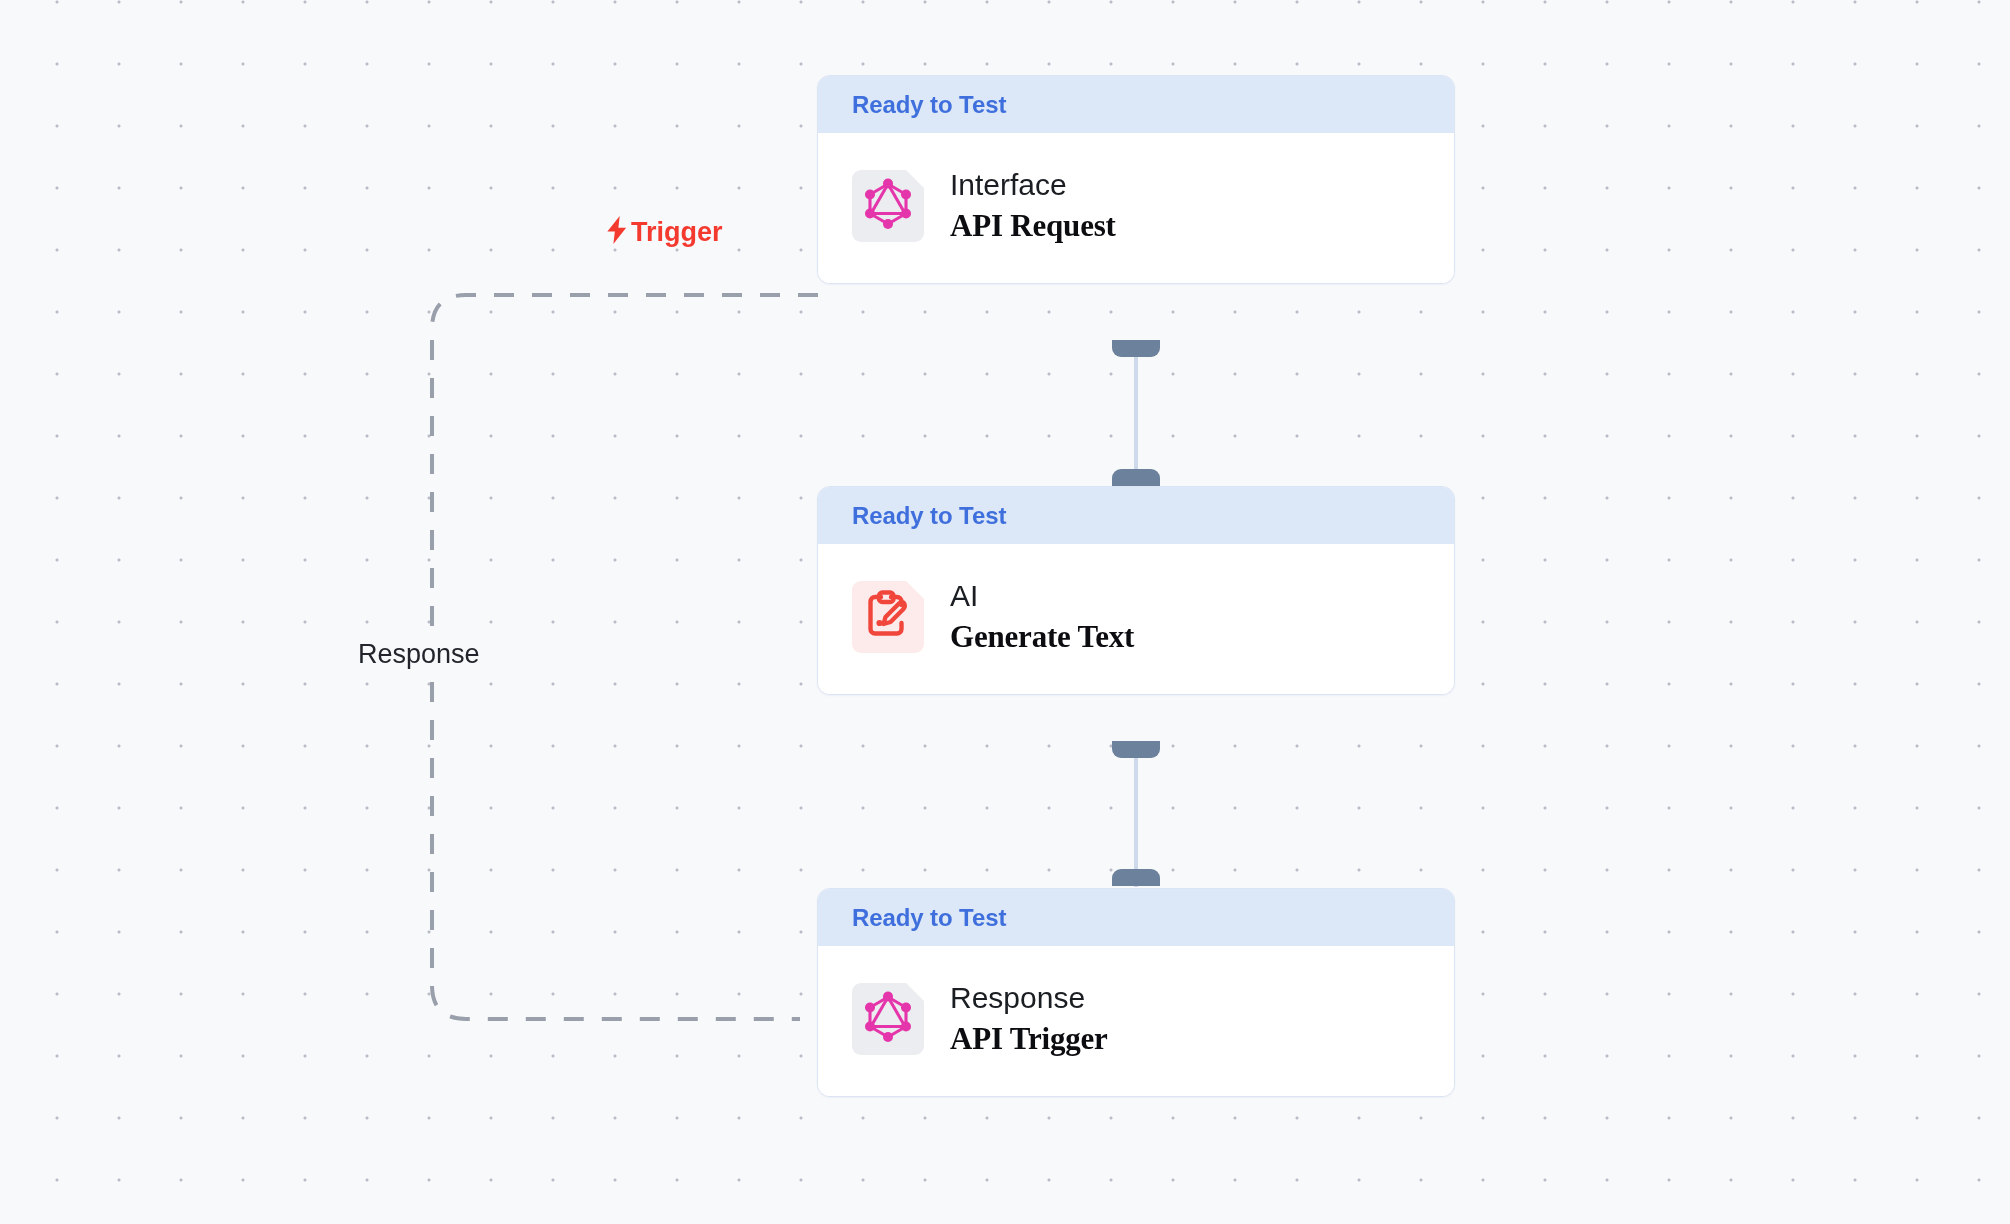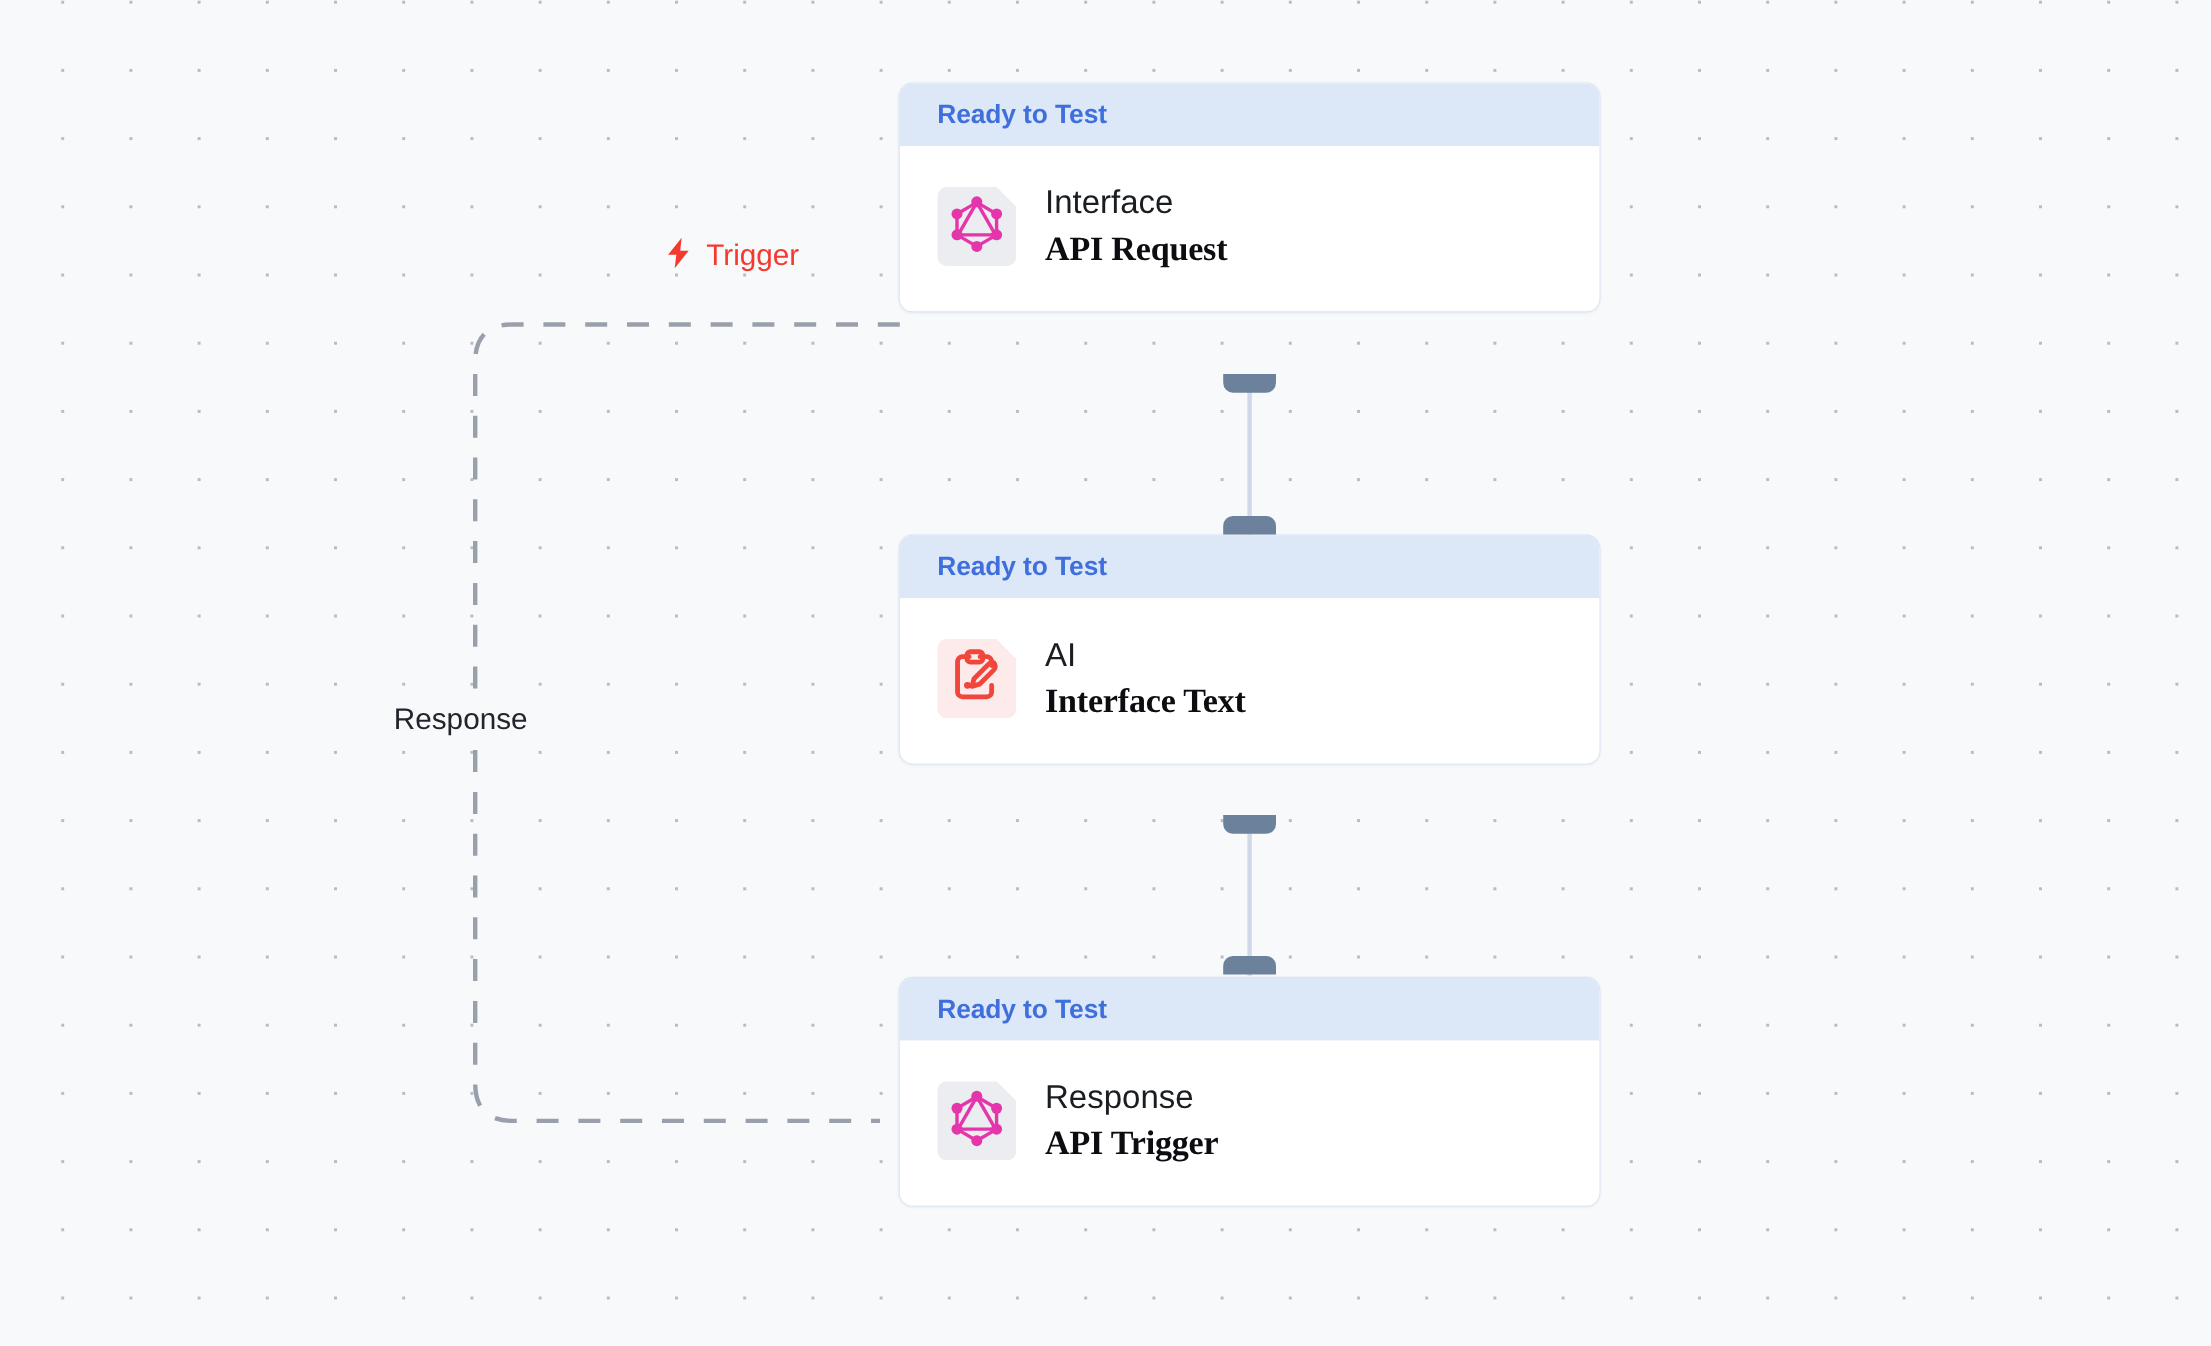--- a/index.html
+++ b/index.html
@@ -110,23 +110,23 @@
   
   .edge-label {
     position: absolute;
     z-index: 5;
     white-space: nowrap;
     line-height: 1;
   }
   .label-trigger {
     display: flex;
     align-items: center;
-    gap: 12px;
+    gap: 1px;
     font-size: 27px;
-    font-weight: 400;
+    font-weight: 700;
     color: #f4392f;
   }
   .label-trigger .bolt-icon { display: block; }
   .label-response {
     font-size: 27px;
     font-weight: 400;
     color: #22262c;
     background: #f8f9fb;
     padding: 6px 9px;
   }
@@ -215,21 +215,21 @@
 
             <circle cx="15.5" cy="34" r="3.1" fill="#f0463c"></circle>
 
             <path d="M39.5 13.5 a4.6 4.6 0 0 1 0 6.5 L26.5 33 l-7 2 2 -7 13 -13
                      a4.6 4.6 0 0 1 5 -1.5 Z" fill="none" stroke="#f0463c" stroke-width="4.4" stroke-linejoin="round"></path>
           </svg>
         </span>
       </div>
       <div class="node-text">
         <div class="node-kind">AI</div>
-        <div class="node-title">Interface Text</div>
+        <div class="node-title">Generate Text</div>
       </div>
     </div>
   </div>
 
   <div class="node" style="left:817px; top:888px;">
     <div class="node-header">
       <div class="node-status">Ready to Test</div>
     </div>
     <div class="node-body">
       <div class="node-icon-tile tile-graphql">

